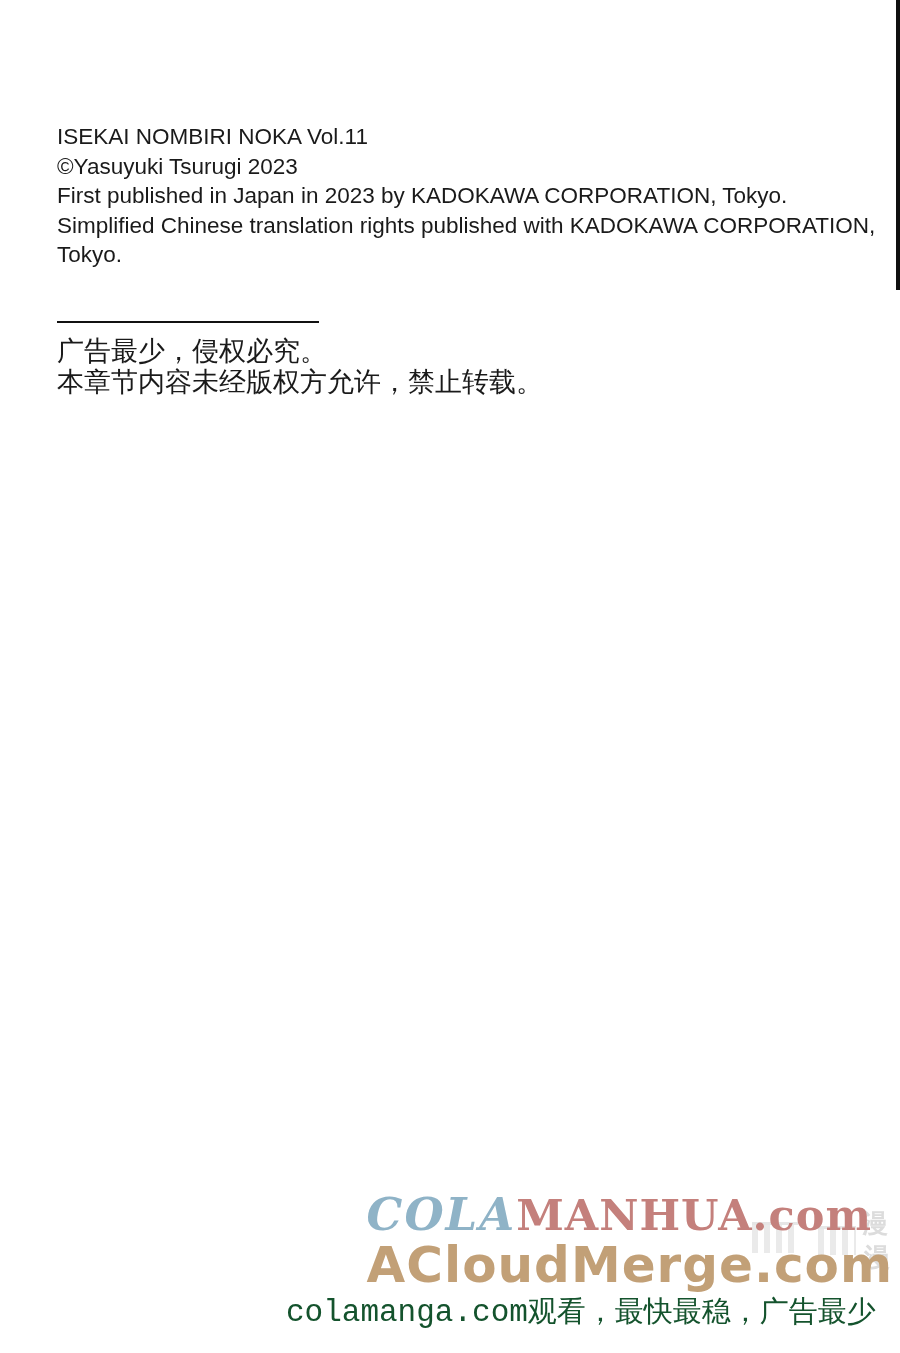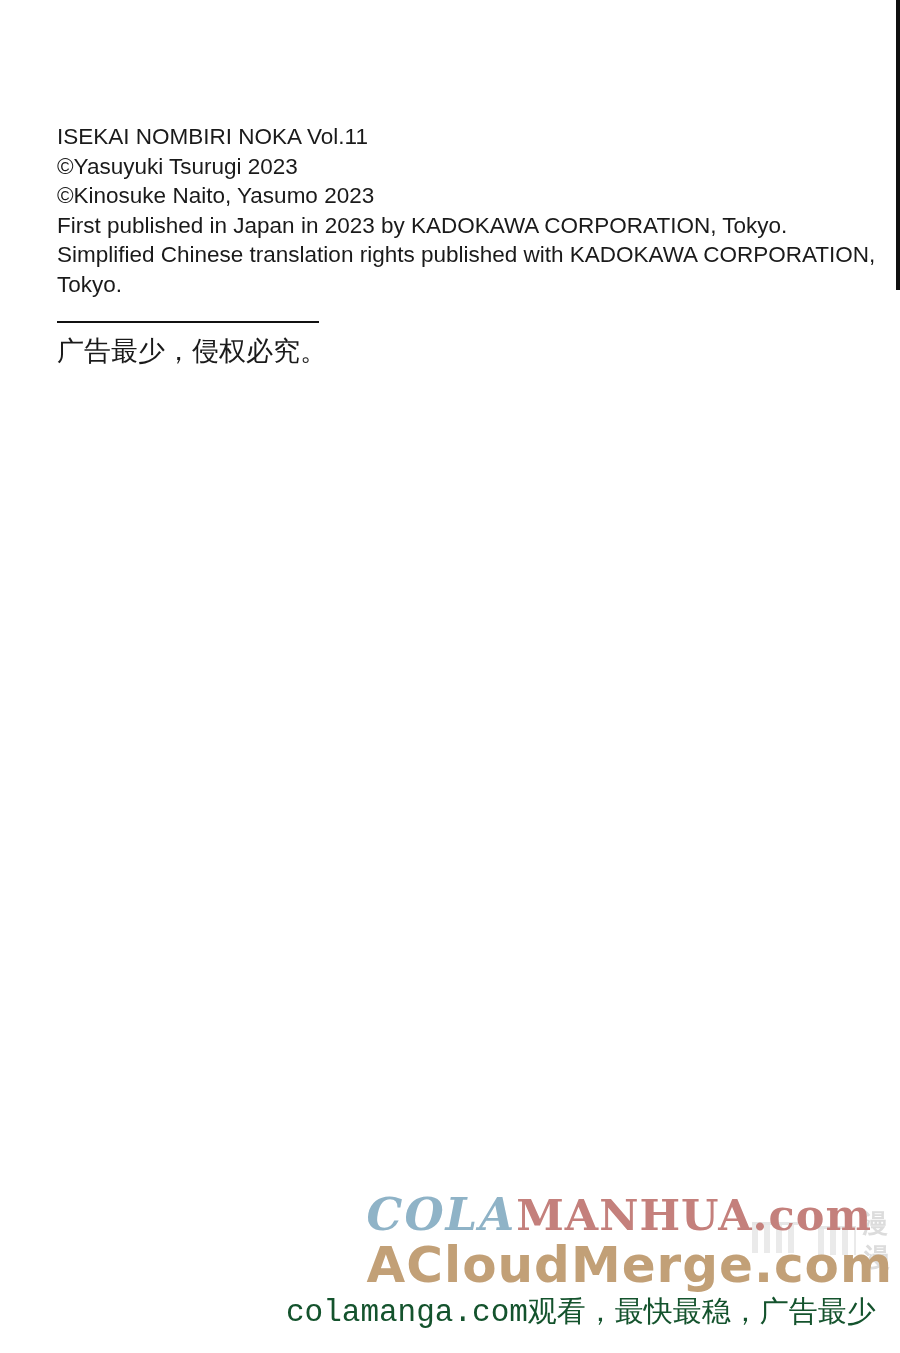--- a/index.html
+++ b/index.html
@@ -86,30 +86,30 @@
 </style>
 </head>
 <body>
 
 <div class="page">
 
 
   <div class="copyright-block">
     <div>ISEKAI NOMBIRI NOKA Vol.11</div>
     <div>©Yasuyuki Tsurugi 2023</div>
-    <div>©Kinosuke Naito, Yasumo 2023</div>
     <div>First published in Japan in 2023 by KADOKAWA CORPORATION, Tokyo.</div>
     <div>Simplified Chinese translation rights published with KADOKAWA CORPORATION,</div>
     <div>Tokyo.</div>
   </div>
 
   <div class="divider"></div>
 
   <div class="notice-block">
     <div>广告最少，侵权必究。</div>
+    <div>本章节内容未经版权方允许，禁止转载。</div>
   </div>
 
   <div class="faint-marks">
     <div class="faint-block" style="left:752px;top:1222px;width:46px;height:28px;"></div>
     <div class="faint-block" style="left:818px;top:1226px;width:38px;height:26px;"></div>
     <span class="faint-glyph" style="left: 862px; top: 1206px; color: rgb(220, 220, 220);">漫</span>
     <span class="faint-glyph" style="left: 864px; top: 1240px; color: rgb(220, 220, 220);">漫</span>
   </div>
 
   <div class="wm">

